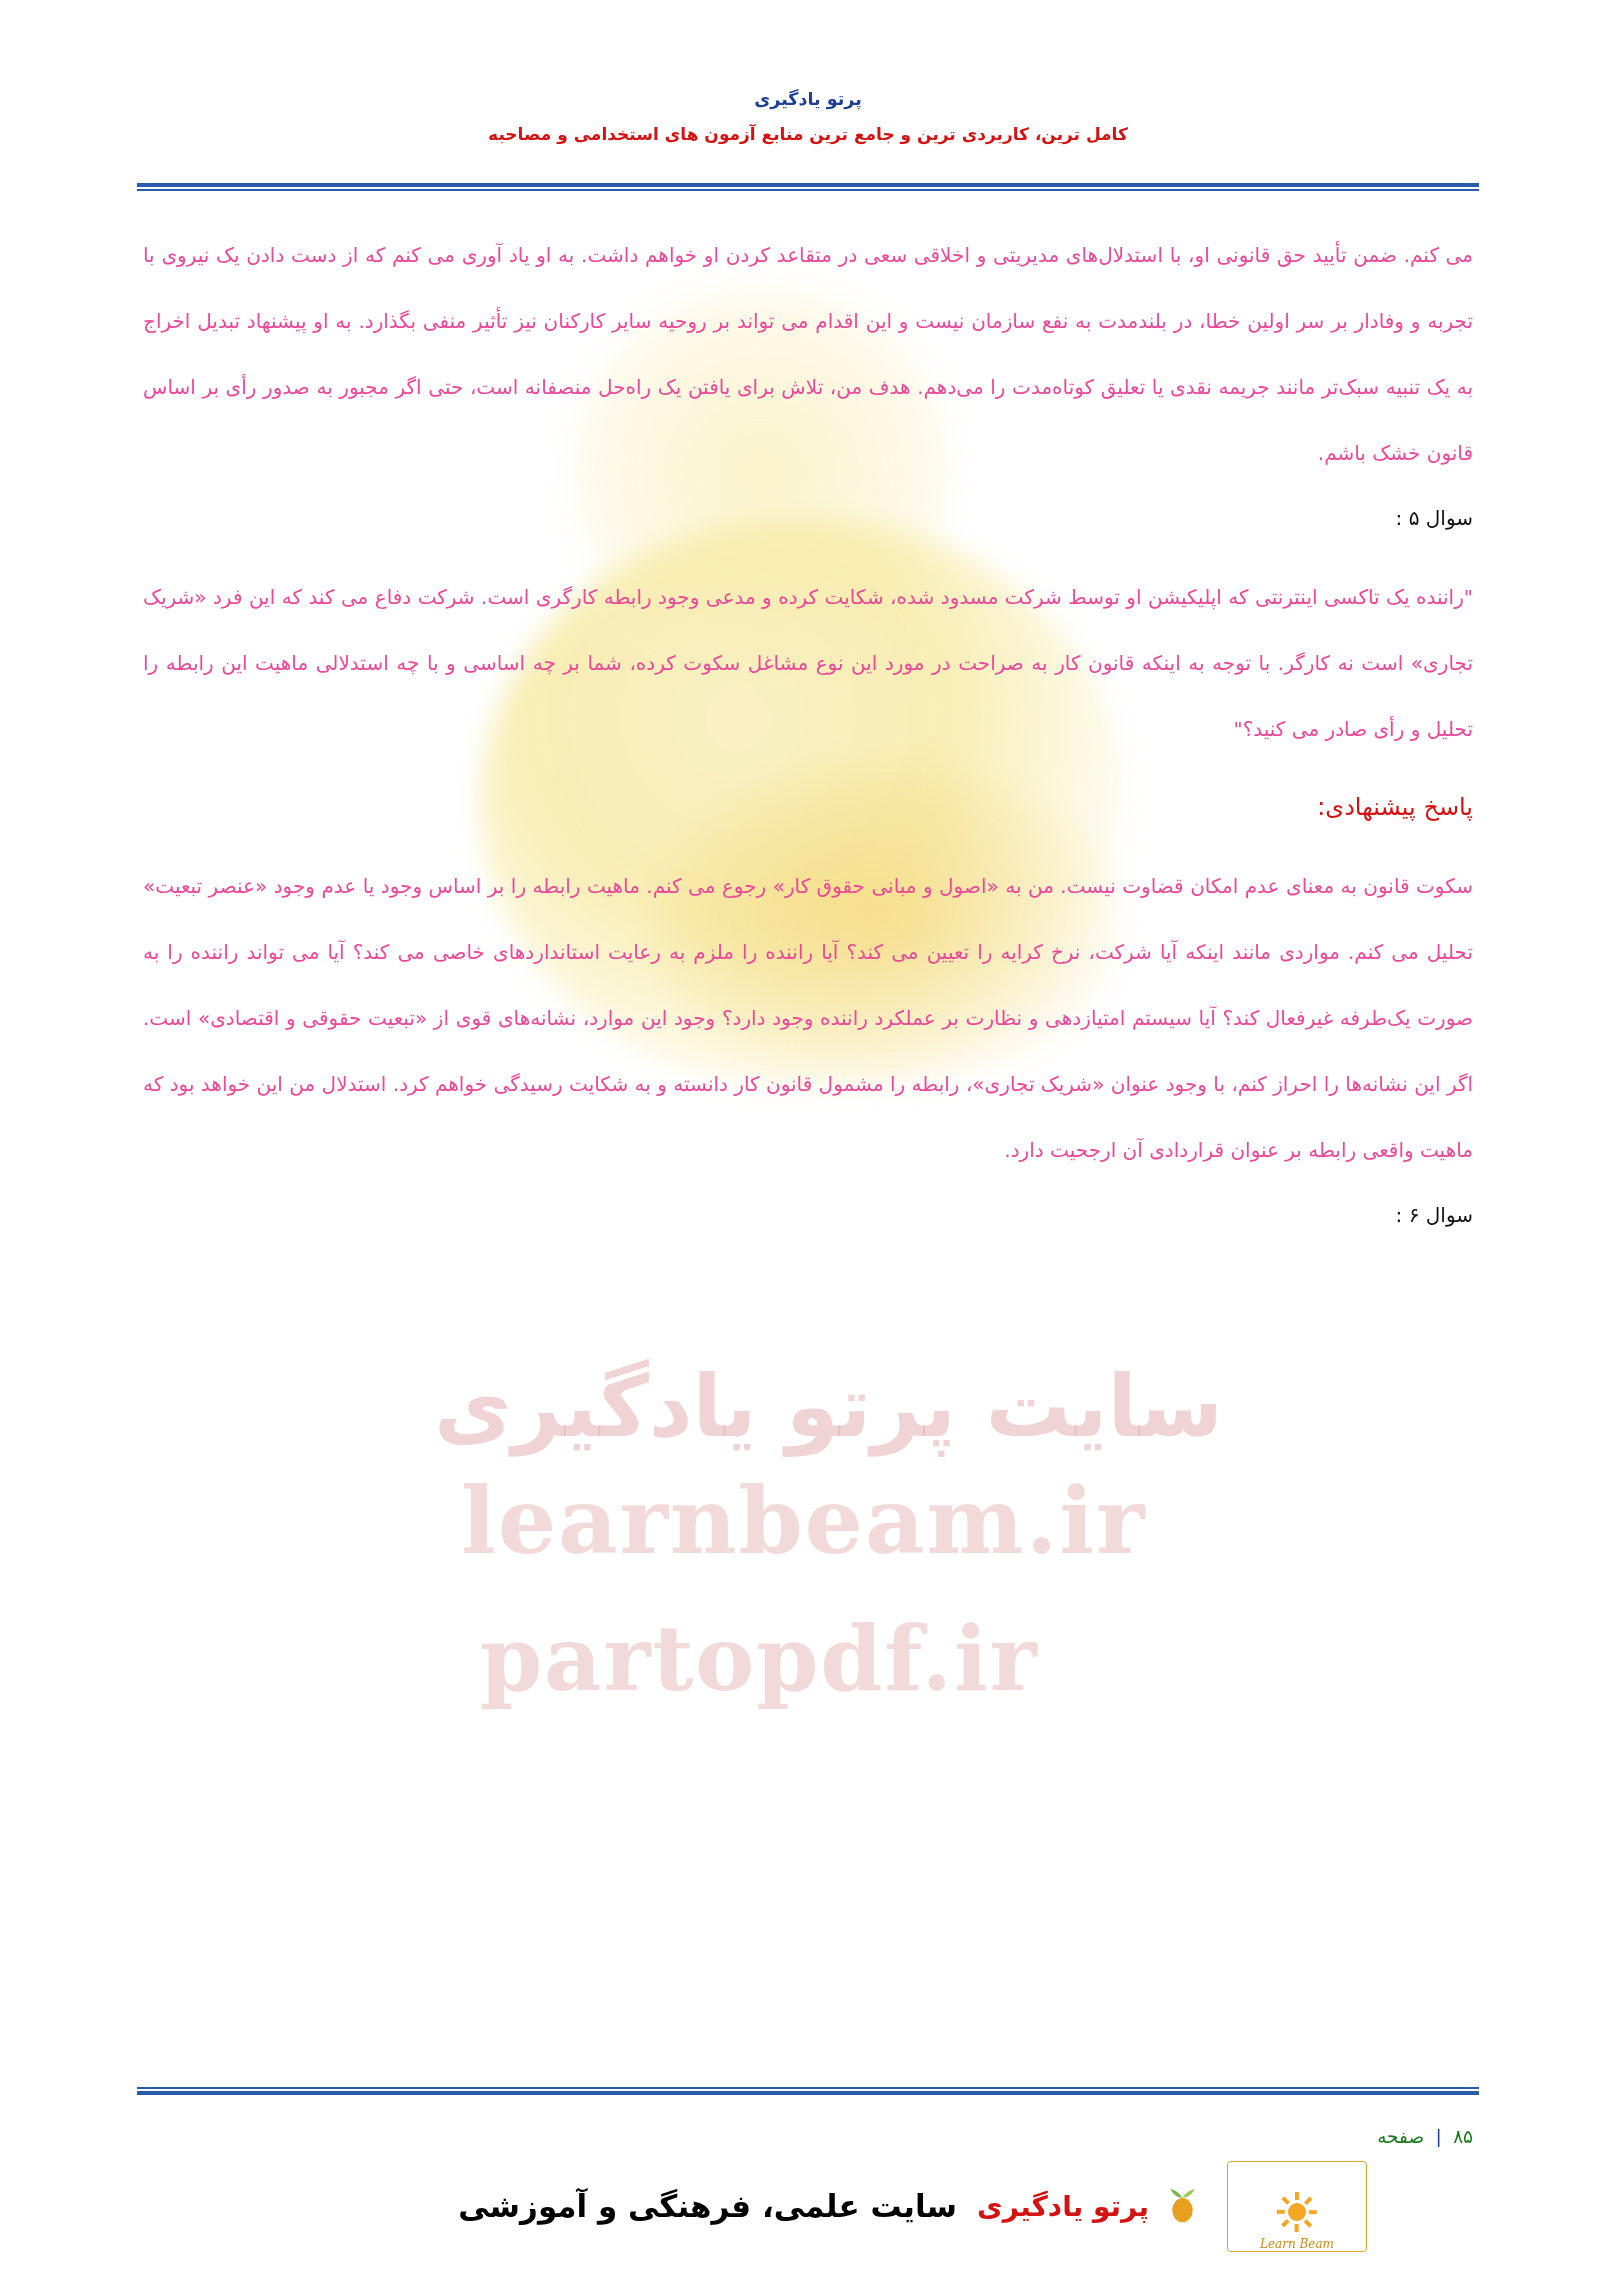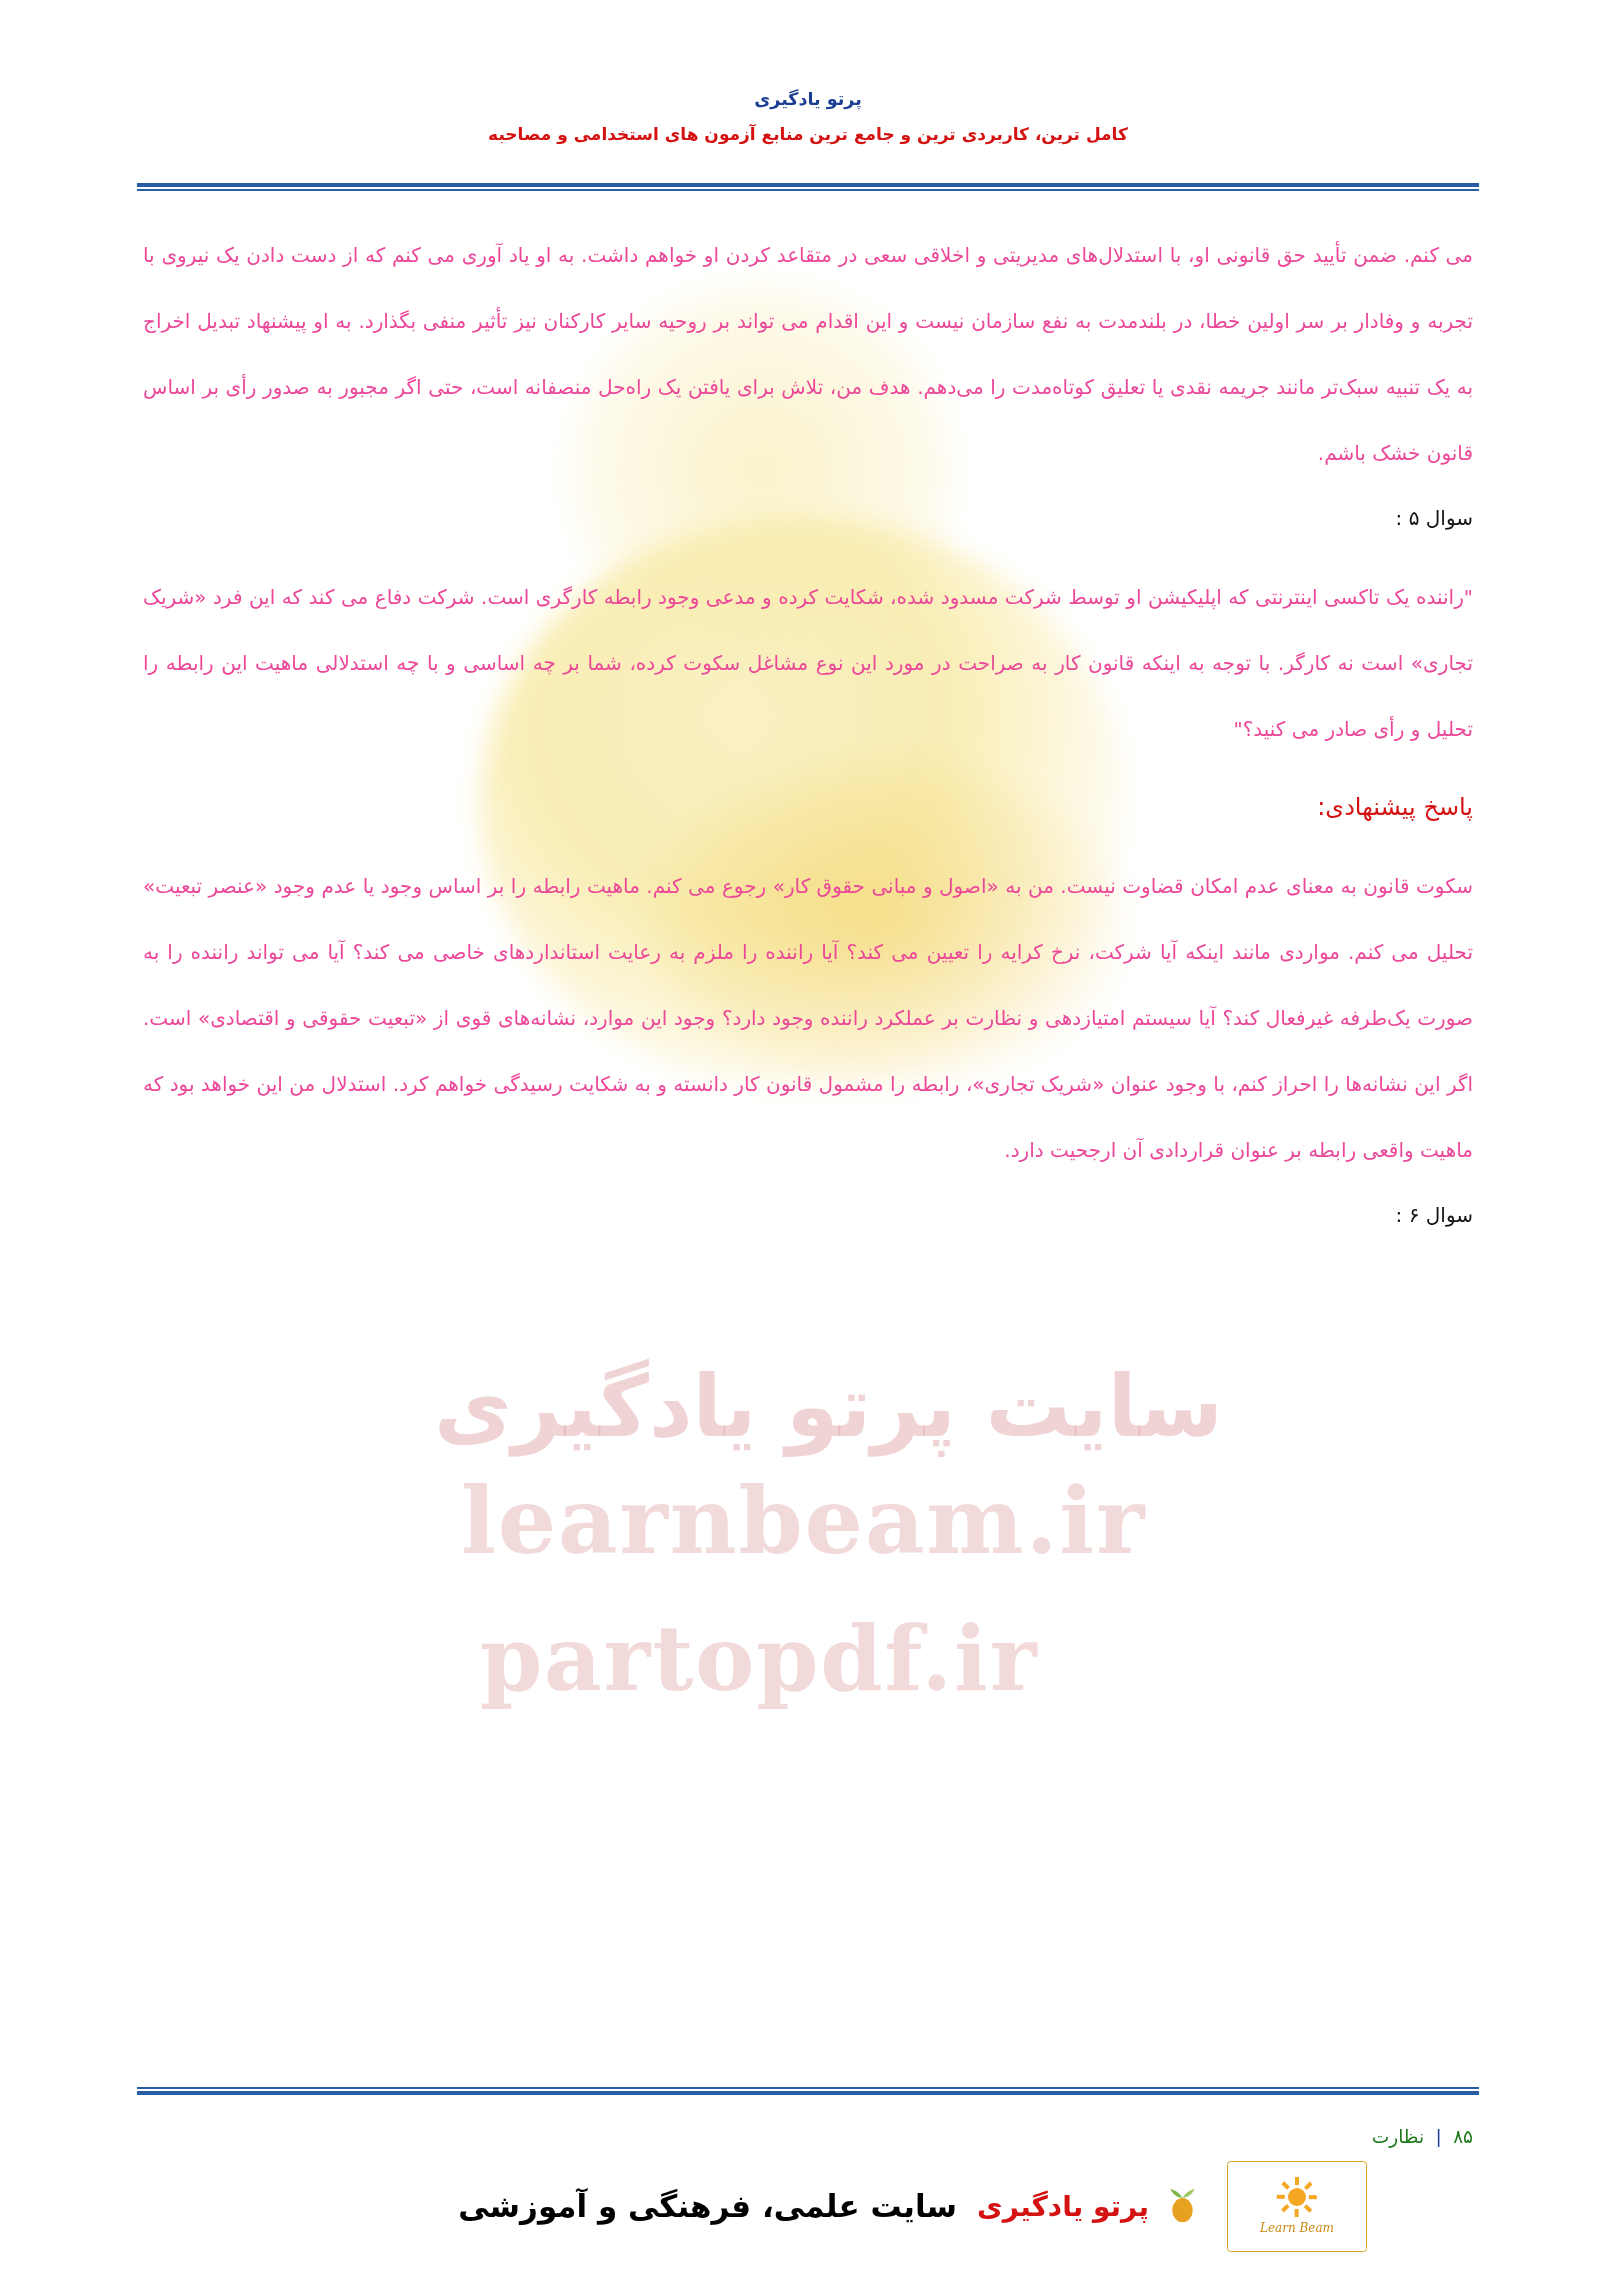--- a/index.html
+++ b/index.html
@@ -185,21 +185,21 @@
     flex-direction: row;
   }
   .footer-logo-box {
     width: 138px;
     height: 89px;
     border: 1.8px solid #d9a41e;
     border-radius: 3.7px;
     display: flex;
     flex-direction: column;
     align-items: center;
-    justify-content: center;
+    justify-content: flex-end;
     margin-left: 24px;
     background: #fff;
     flex: 0 0 auto;
   }
   .sun {
     width: 41px; height: 41px;
     position: relative;
   }
   .sun-core {
     position: absolute;
@@ -278,21 +278,21 @@
   </div>
 
   <div class="rule-bottom">
     <div class="thin"></div>
     <div class="thick"></div>
   </div>
 
   <div class="page-num">
     <span>۸۵</span>
     <span class="sep">|</span>
-    <span>نظارت</span>
+    <span>صفحه</span>
   </div>
 
   <div class="footer-band">
     <div class="footer-logo-box">
       <div class="sun">
         <div class="sun-core"></div>
         <div class="ray" style="transform:rotate(0deg)"></div>
         <div class="ray" style="transform:rotate(45deg)"></div>
         <div class="ray" style="transform:rotate(90deg)"></div>
         <div class="ray" style="transform:rotate(135deg)"></div>

